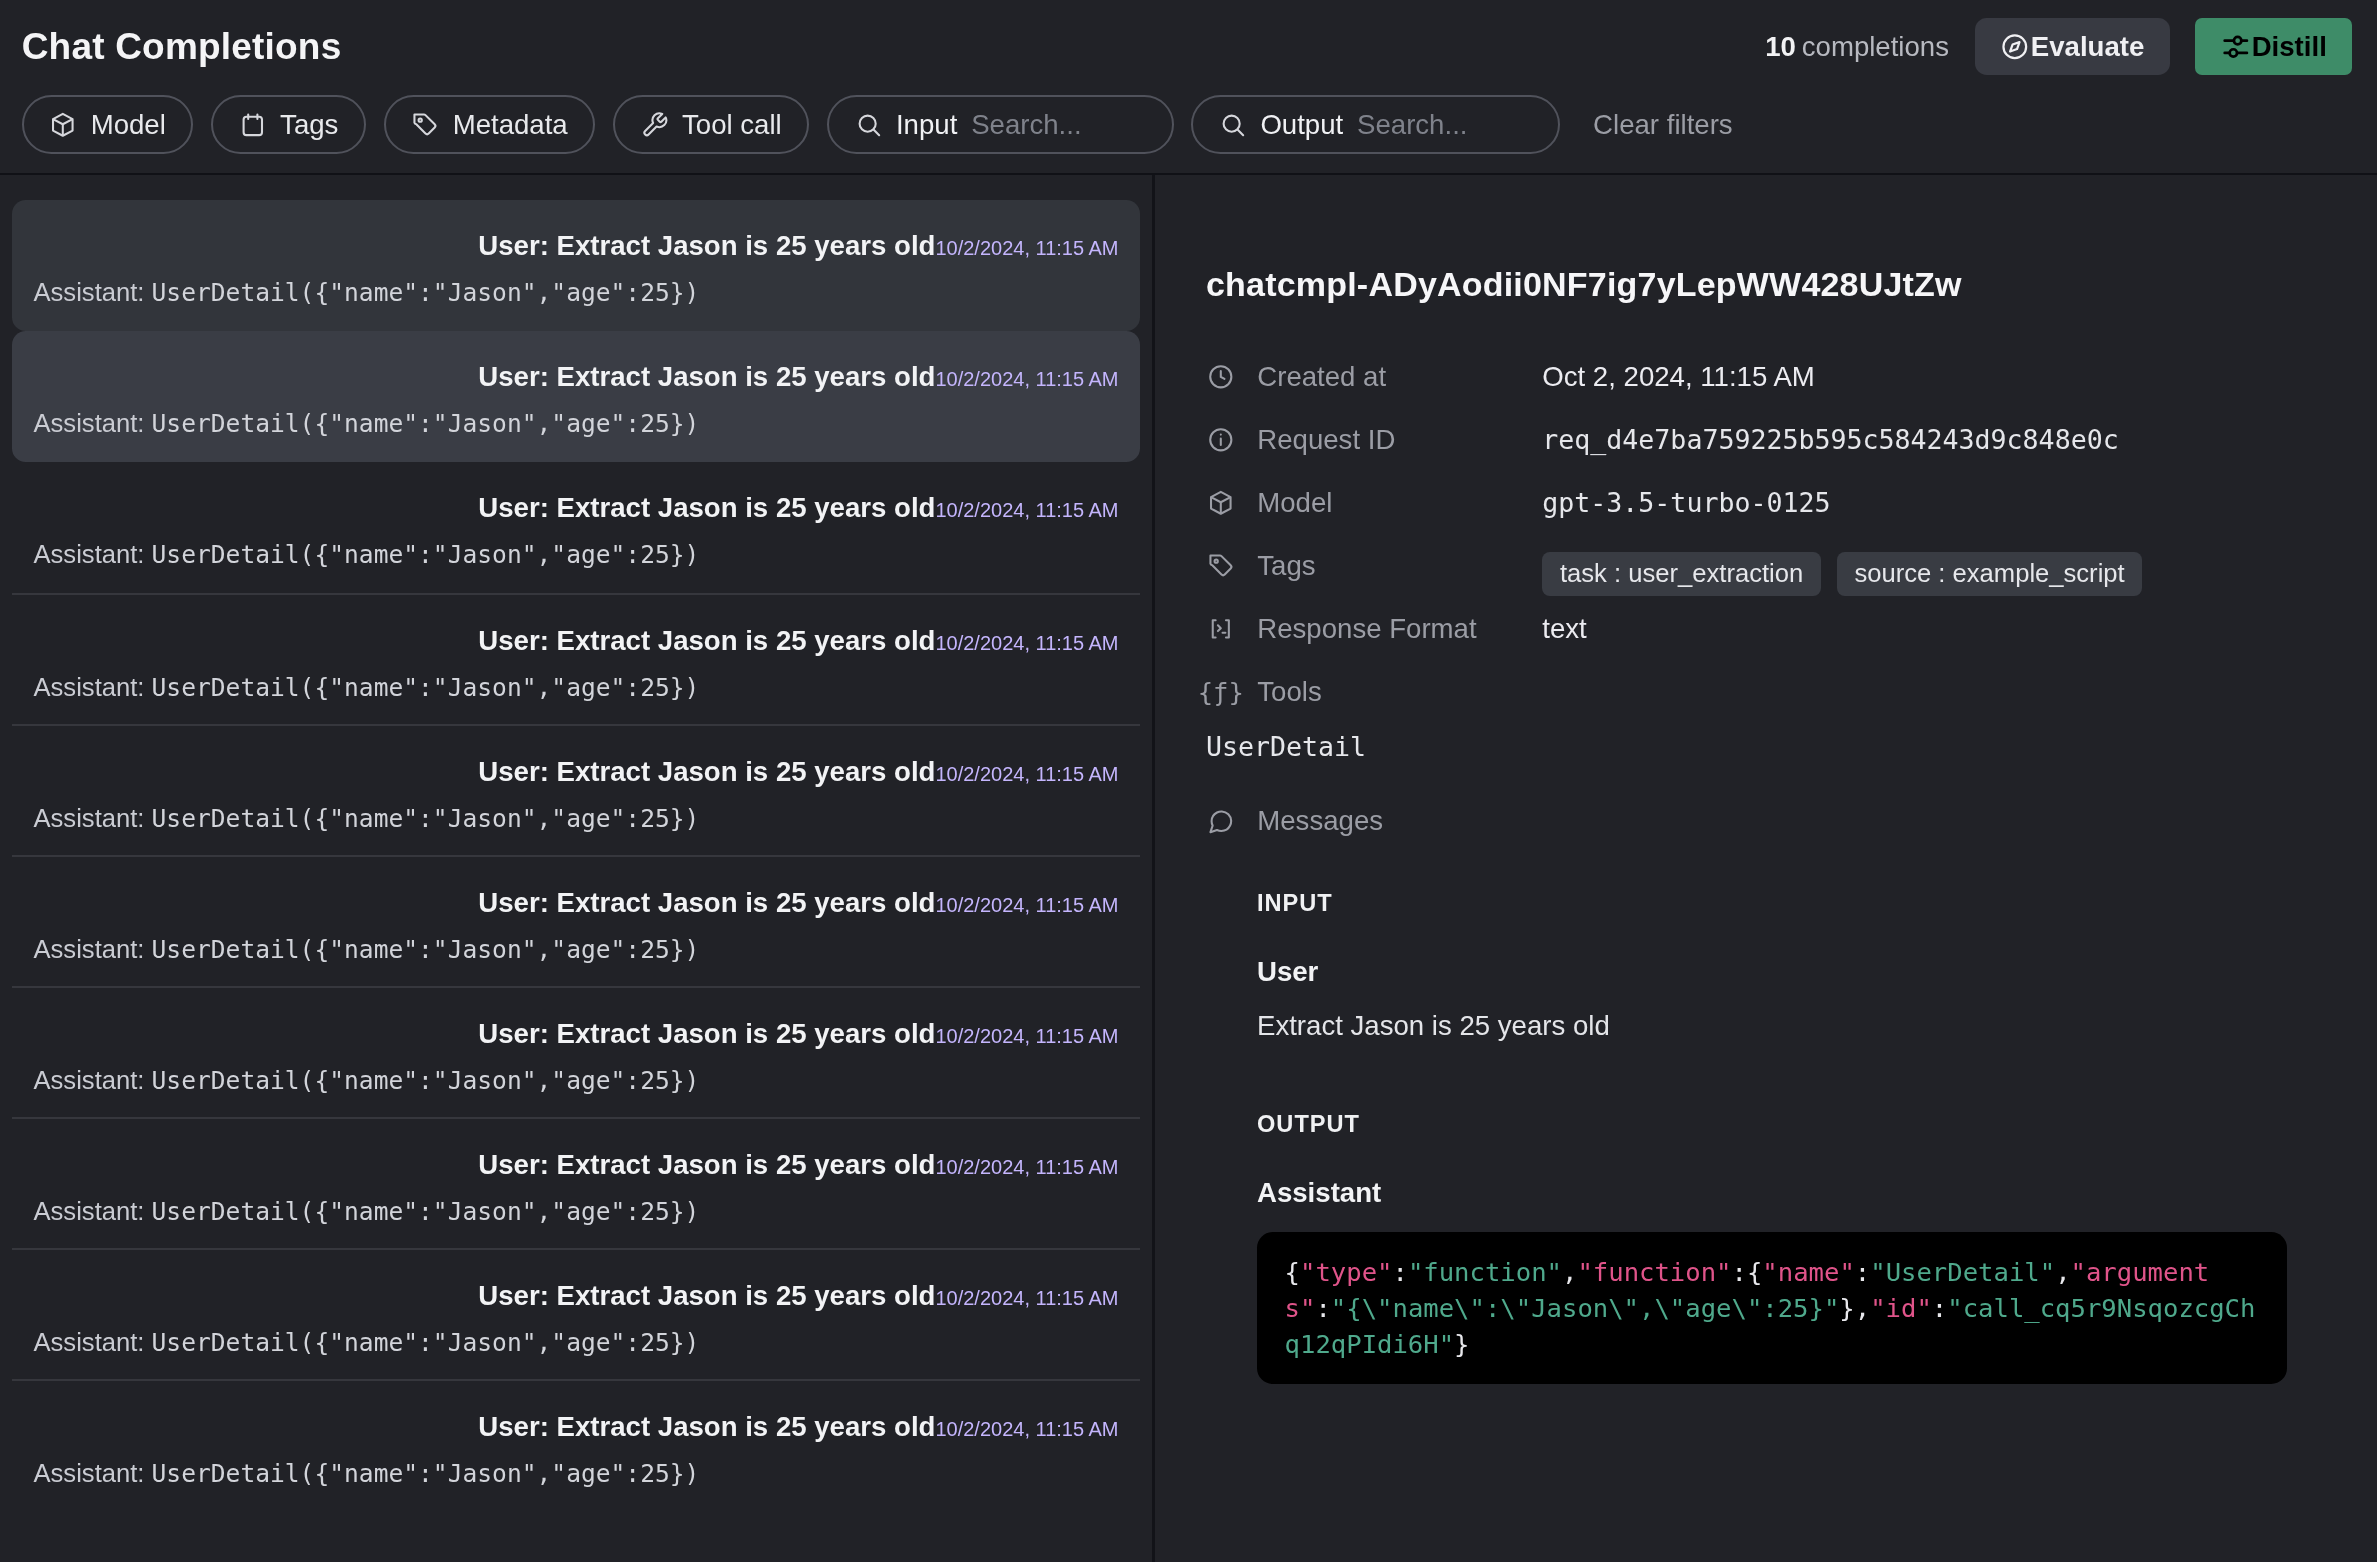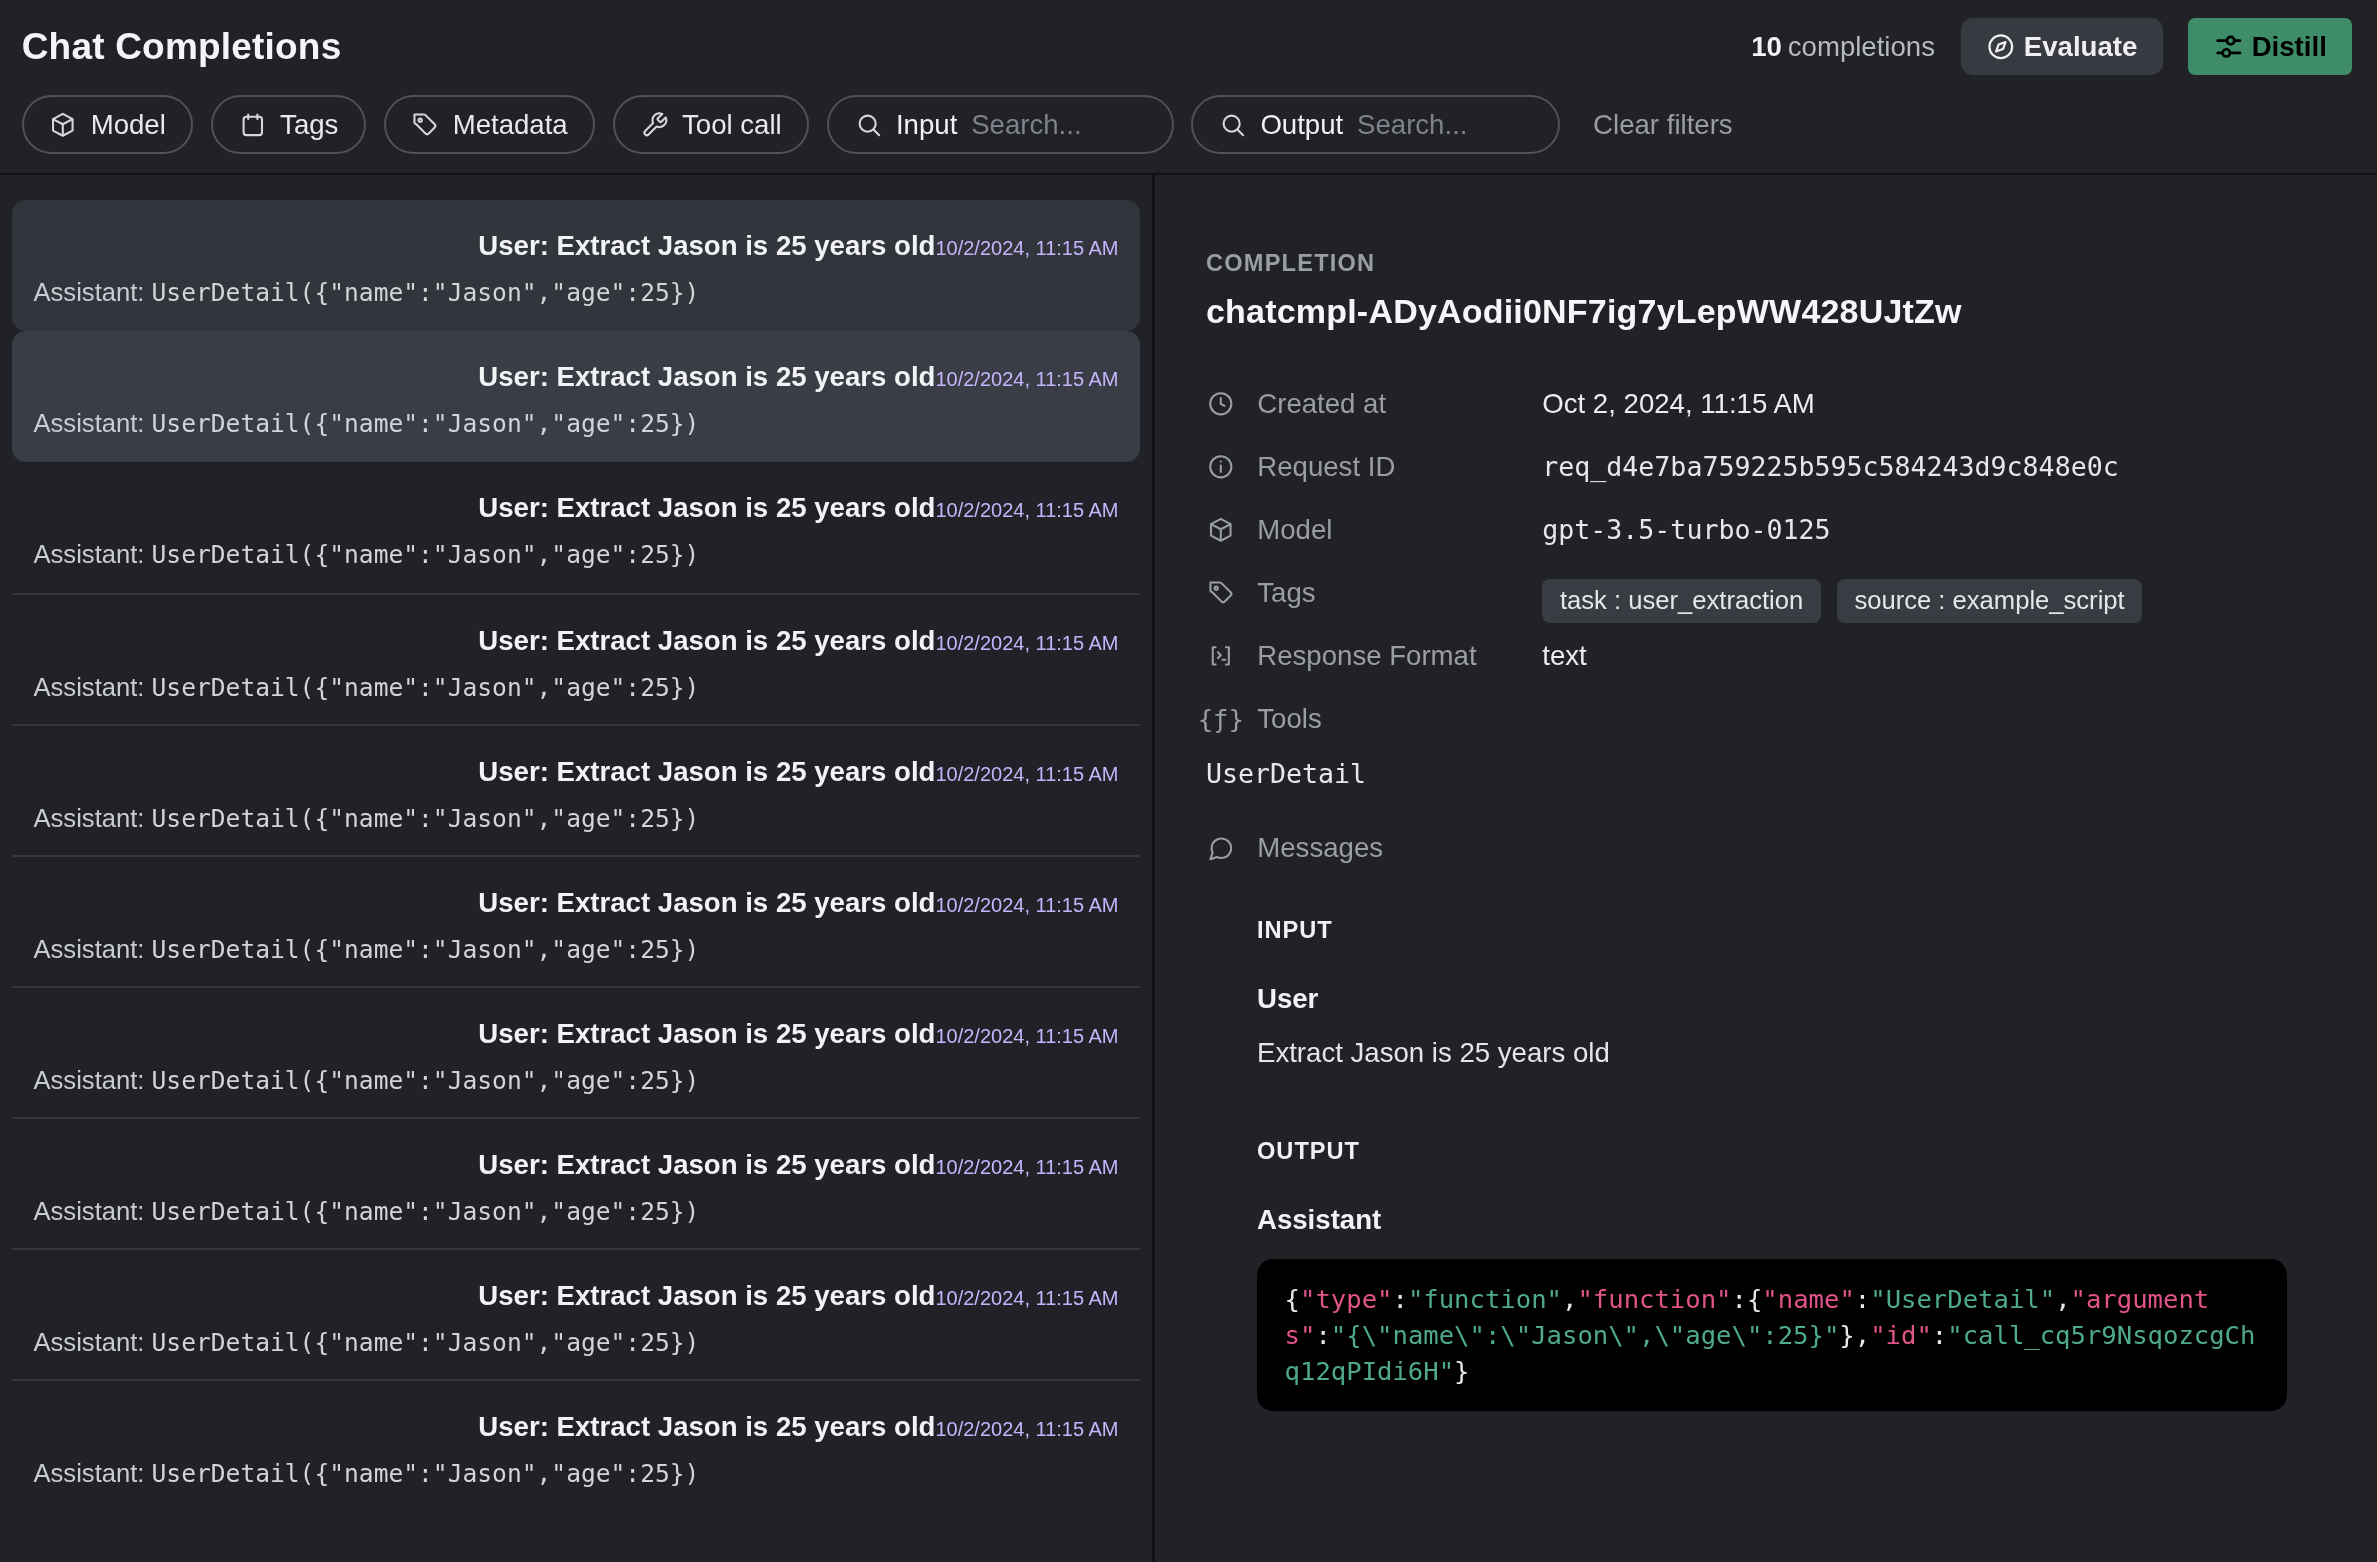--- a/index.html
+++ b/index.html
@@ -12,21 +12,21 @@
     display:flex; flex-direction:column;
   }
   svg { display:block; }
 
   
   .header { height:93px; display:flex; align-items:center; justify-content:space-between; padding:0 25.6px 0 21.7px; flex:none; }
   .page-title { font-size:37px; font-weight:700; color:#f4f4f6; letter-spacing:0.2px; }
   .header-right { display:flex; align-items:center; gap:25.6px; }
   .count { font-size:27.6px; color:#b7b9c0; }
   .count b { color:#f2f2f4; font-weight:700; margin-right:5.9px; }
-  .btn { display:flex; align-items:center; gap:8px; height:57px; padding:0 25.6px; border-radius:11.8px; font-size:27.6px; font-weight:600; border:none; cursor:pointer; font-family:inherit; }
+  .btn { display:flex; align-items:center; gap:1px; height:57px; padding:0 25.6px; border-radius:11.8px; font-size:27.6px; font-weight:600; border:none; cursor:pointer; font-family:inherit; }
   .btn-evaluate { background:#383a42; color:#f0f0f3; }
   .btn-distill { background:#3e8c68; color:#000000;border-radius:7px; }
 
   
   .filters { display:flex; align-items:center; gap:17.7px; padding:2px 21.7px 18.7px; flex:none; }
   .pill { display:flex; align-items:center; gap:13.8px; height:59px; padding:0 25.6px; border:2px solid #50525b; border-radius:31.5px; font-size:27.6px; color:#e8e9ec; background:transparent; cursor:pointer; }
   .pill .picon { display:flex; color:#d6d7dc; }
   .searchpill { cursor:text; }
   .searchpill input { background:transparent; border:none; outline:none; font-family:inherit; font-size:27.6px; color:#ececf1; width:175px; }
   .searchpill input::placeholder { color:#7f828b; }
@@ -272,21 +272,20 @@
         <span class="item-time">10/2/2024, 11:15 AM</span>
       </div>
       <div class="item-assist">
         <span>Assistant: </span>
         <span class="mono">UserDetail({"name":"Jason","age":25})</span>
       </div>
     </div>
     </div>
 
   <div class="right">
-    <div class="eyebrow">COMPLETION</div>
     <div class="cid">chatcmpl-ADyAodii0NF7ig7yLepWW428UJtZw</div>
 
     <div class="meta">
       <div class="mrow">
         <span class="micon">
           <svg width="27.6" height="27.6" viewBox="0 0 24 24" fill="none" stroke="currentColor" stroke-width="1.8" stroke-linecap="round">
               <circle cx="12" cy="12" r="9.2"></circle>
               <path d="M12 7v5l3.2 1.8"></path>
             </svg>
         </span>

